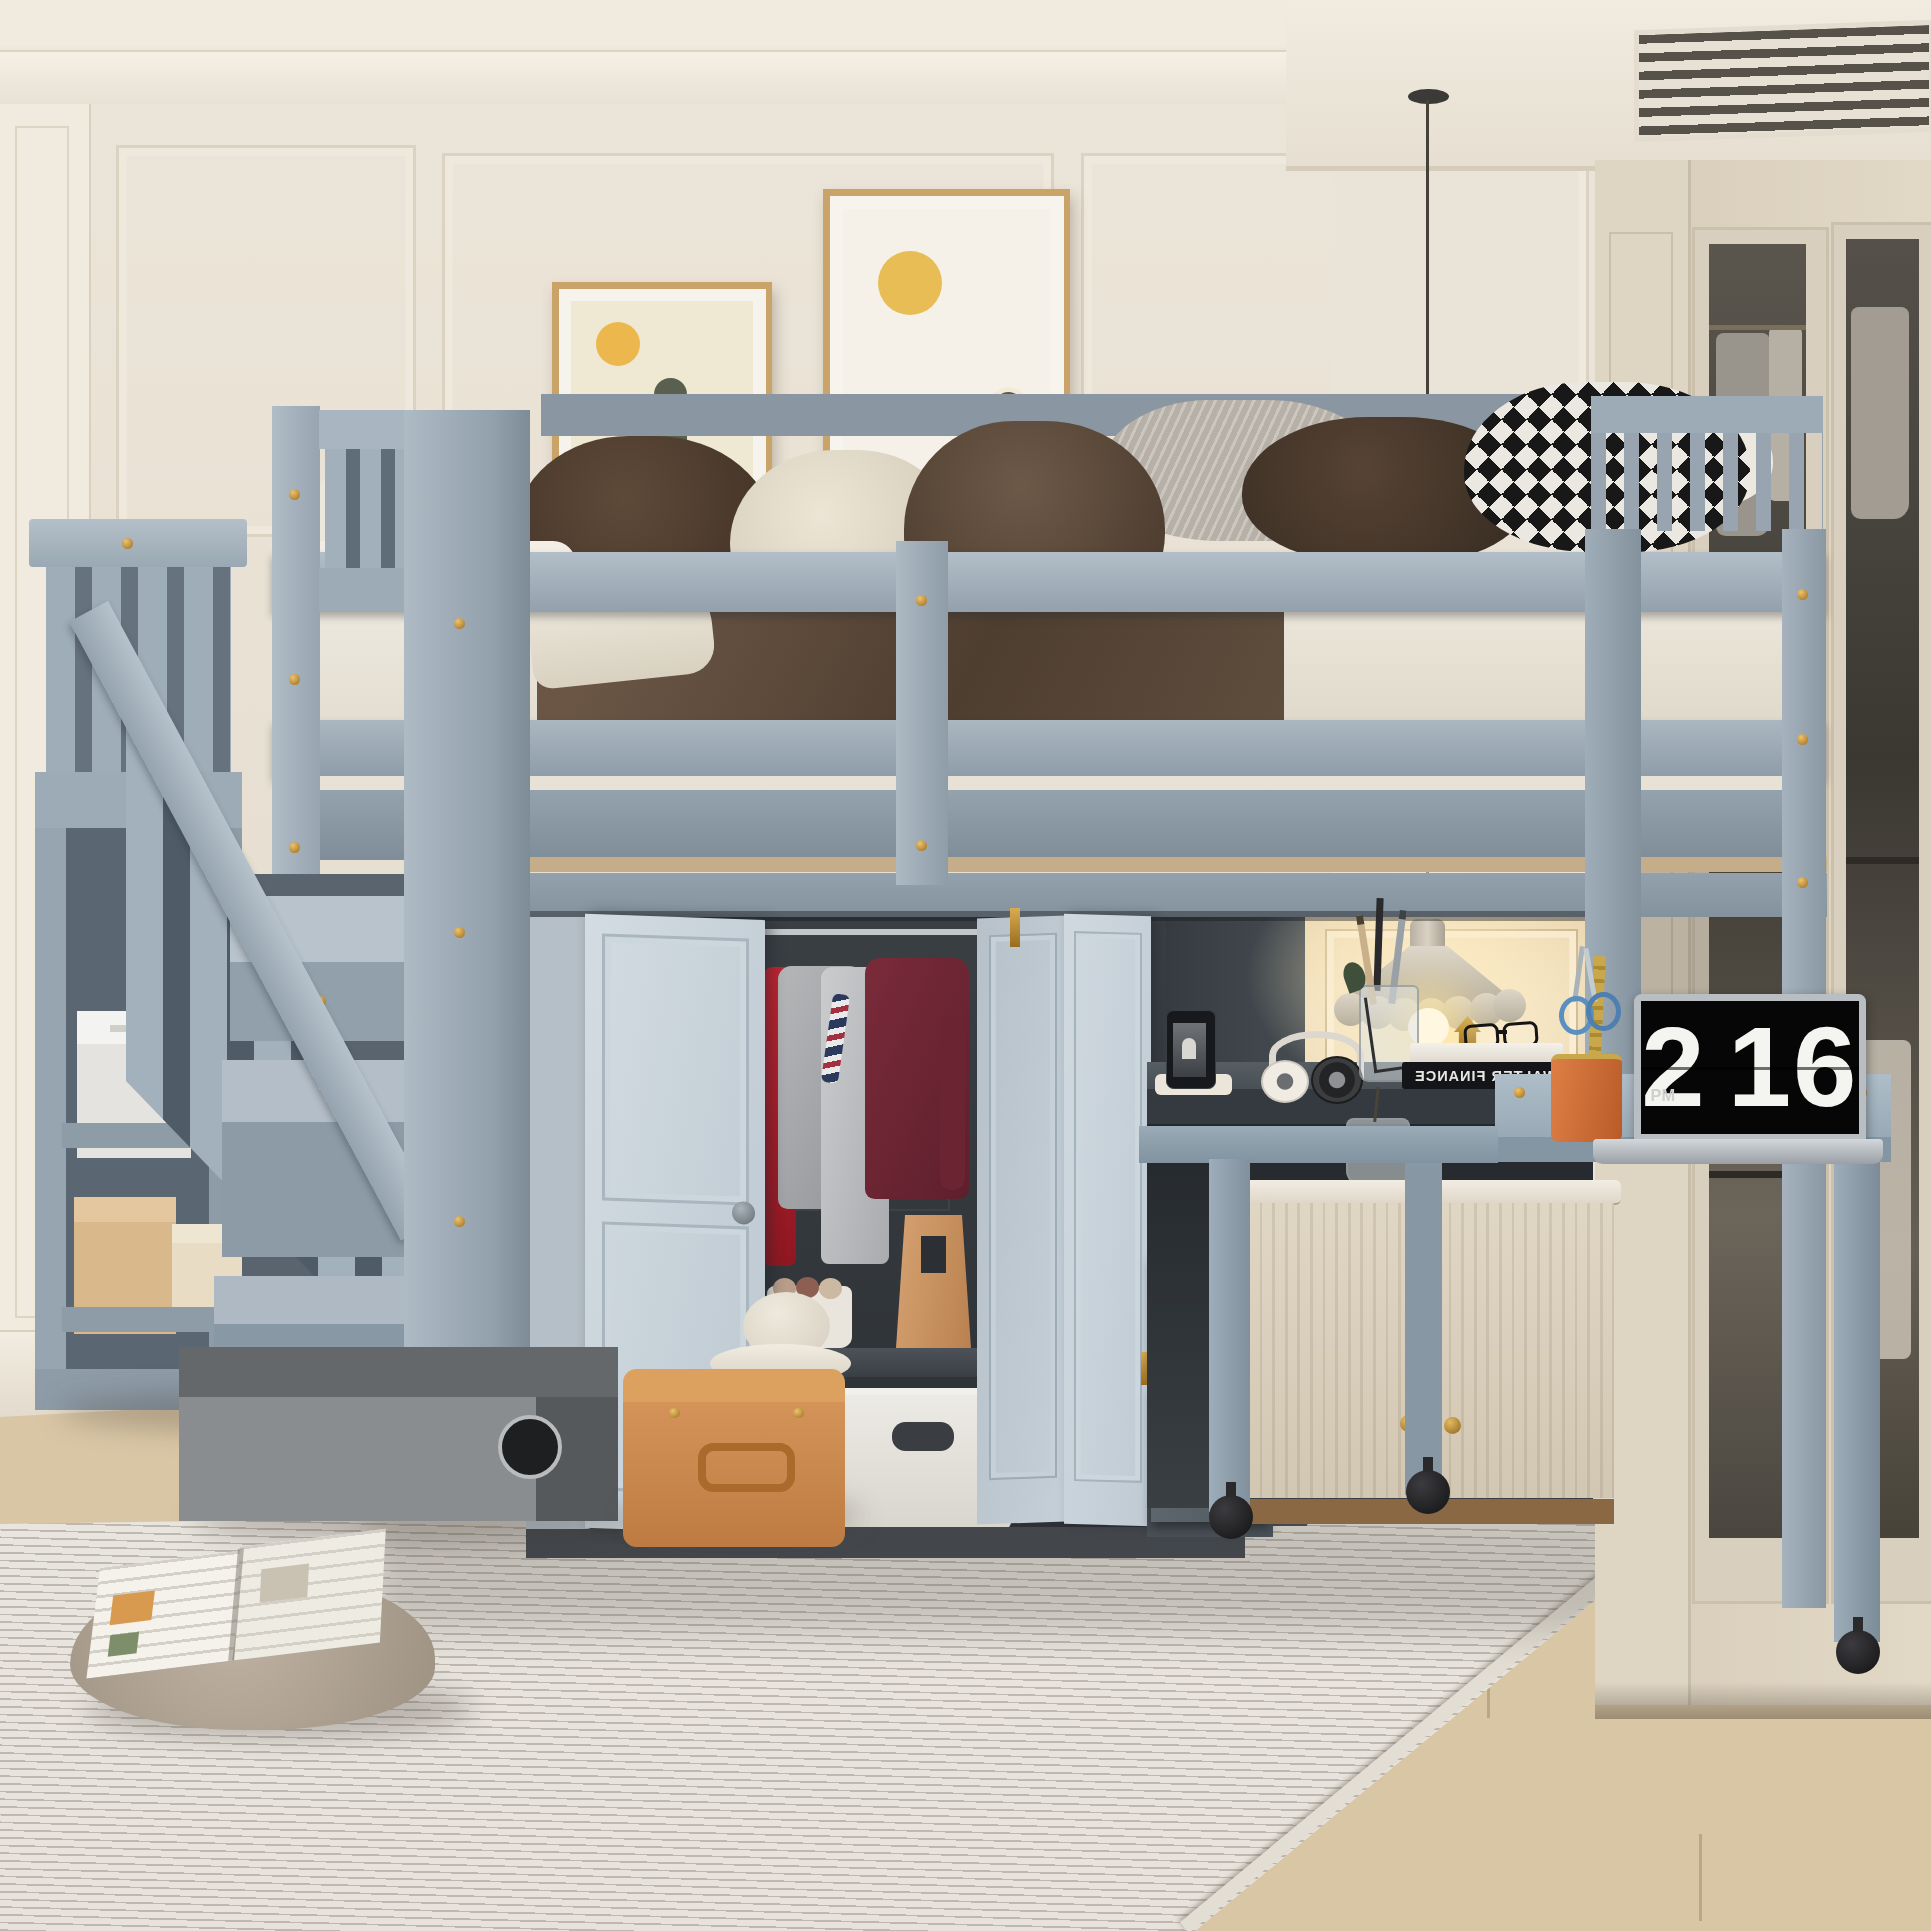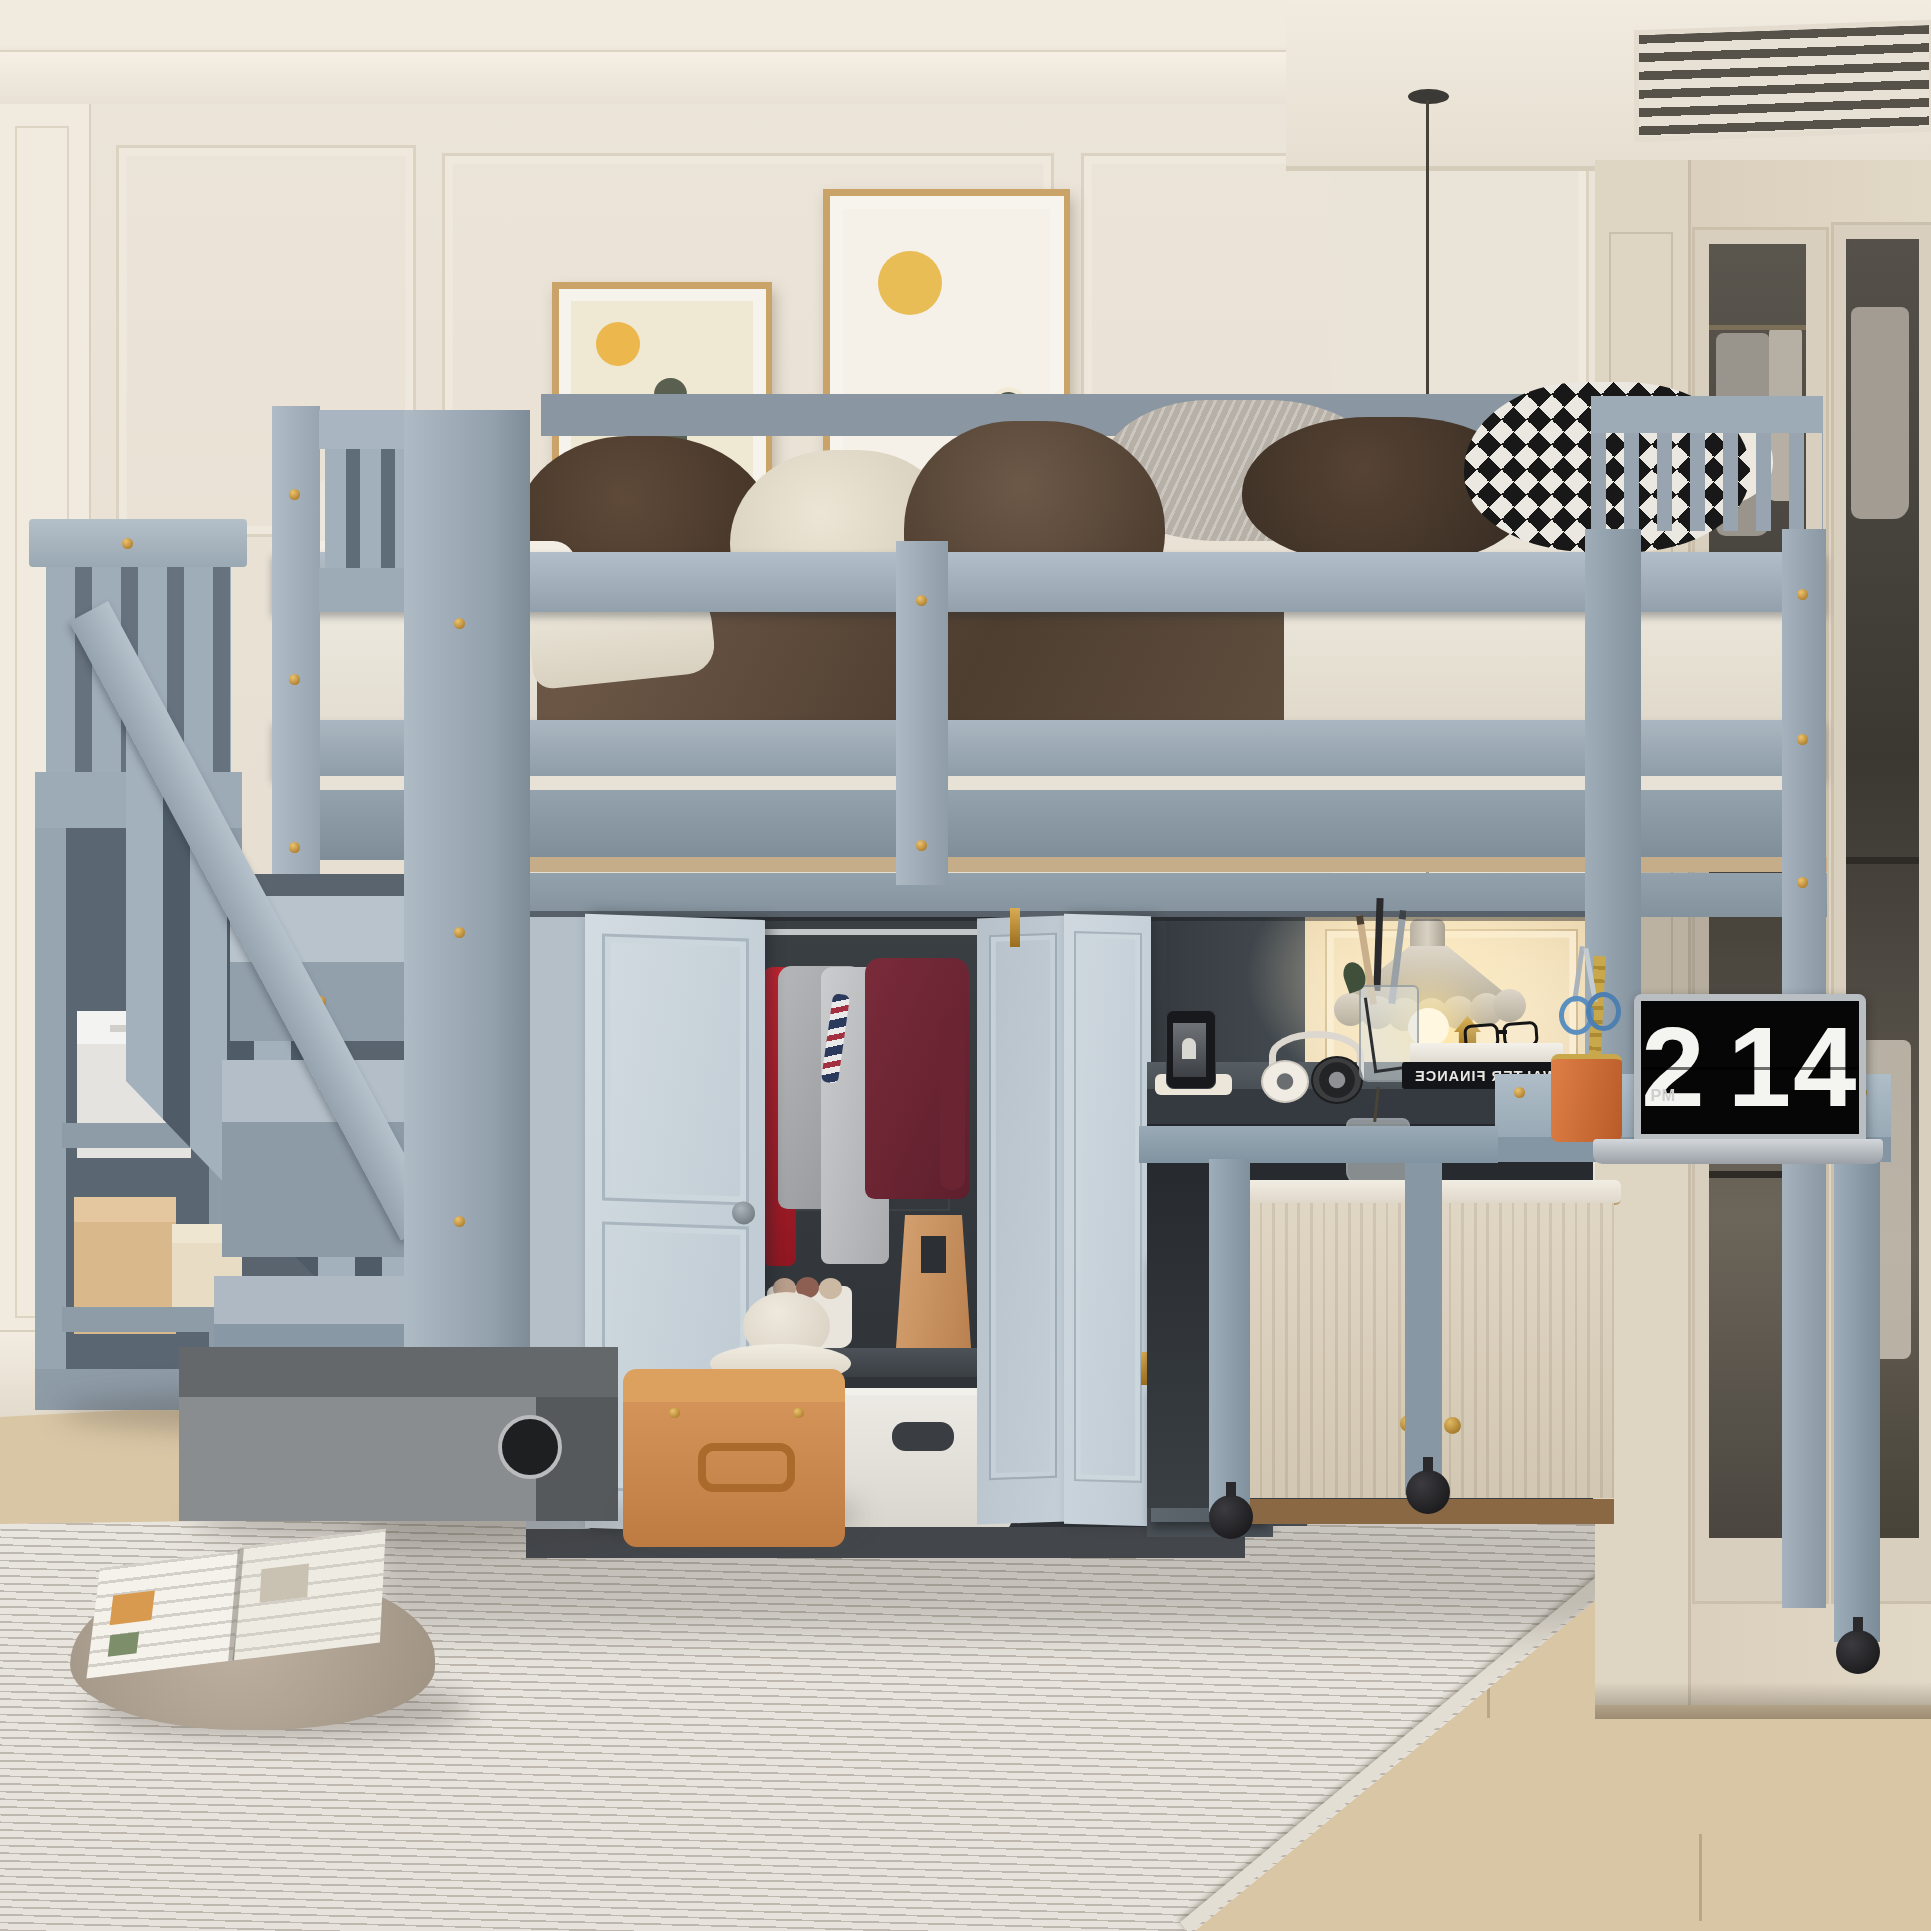--- a/index.html
+++ b/index.html
@@ -396,21 +396,21 @@
       <div class="a" style="left:39px;top:1.9px;width:4.8px;height:54px;background:#c3ccd2;transform:rotate(-10deg);"></div>
       <div class="a r" style="left:9.7px;top:50px;width:25px;height:29px;border:5.8px solid #5b8fc0;"></div>
       <div class="a r" style="left:37px;top:46px;width:25px;height:29px;border:5.8px solid #4d7fb0;"></div>
     </div>
     <div class="a" style="left:1551px;top:1054px;width:71px;height:83px;background:linear-gradient(100deg,#dd7f45,#b95b28);border-radius:7.7px;border-top:5.8px solid #c9a84c;"></div>
 
     <div class="a" style="left:1593px;top:994px;width:290px;height:180px;">
       <div class="a" style="left:41px;top:0;width:232px;height:147px;background:#b9bec3;border-radius:7.7px 7.7px 0 0;box-shadow:1.9px 3.9px 9.7px rgba(30,34,38,.4);">
         <div class="a" style="left:6.8px;top:6.8px;width:218px;height:133px;background:#060607;display:flex;align-items:center;justify-content:center;gap:21px;">
           <span class="digit">2</span>
-          <span class="digit">14</span>
+          <span class="digit">16</span>
           <div class="a" style="left:0;top:66px;width:218px;height:2.9px;background:rgba(0,0,0,.55);"></div>
           <span style="position:absolute;left:9.7px;bottom:29px;font-size:16.4px;font-weight:700;color:#cfcfcd;">PM</span>
         </div>
       </div>
       <div class="a" style="left:0;top:145px;width:290px;height:25px;background:linear-gradient(#d3d7db,#9aa0a6);border-radius:3.9px 3.9px 9.7px 9.7px;"></div>
     </div>
   </div>
 
   <div class="shadow" style="left:87px;top:1680px;width:386px;height:58px;"></div>
   <div class="a" style="left:70px;top:1572px;width:365px;height:158px;background:radial-gradient(circle at 45% 35%,#bfb2a2,#9d9182);border-radius:48% 52% 50% 50%/62% 58% 42% 44%;"></div>

